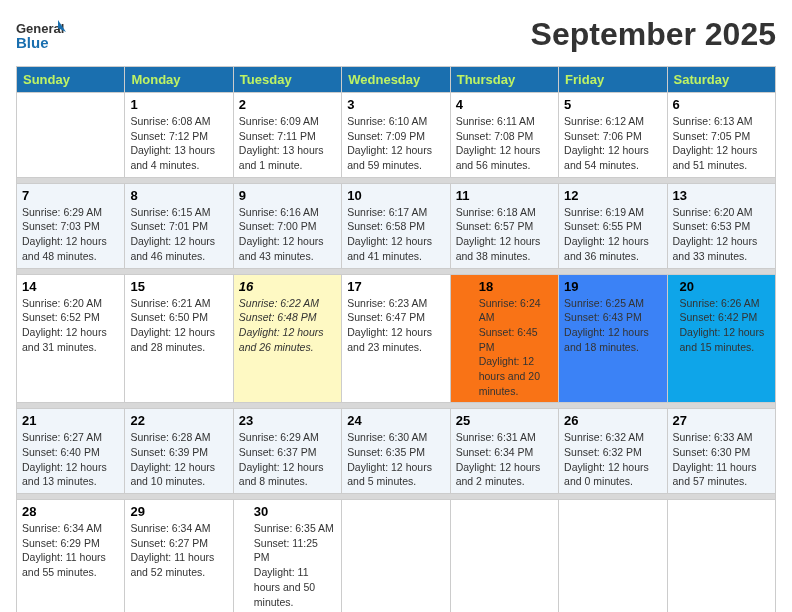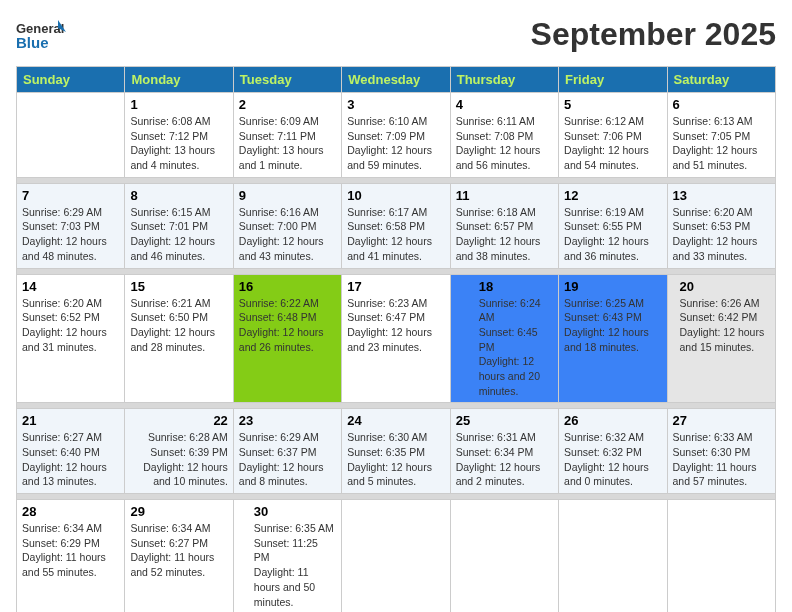--- a/index.html
+++ b/index.html
@@ -221,74 +221,74 @@
         </div>
       </td>
         <td style="background: rgb(255, 255, 255);">
         <span class="day-num">15</span>
         <div class="cell-content">
           <div>Sunrise: 6:21 AM</div>
           <div>Sunset: 6:50 PM</div>
           <div>Daylight: 12 hours and 28 minutes.</div>
         </div>
       </td>
-        <td style="background: #84cc16;">
+        <td style="background: #fef9c3; font-style: italic;">
         <span class="day-num">16</span>
         <div class="cell-content">
           <div>Sunrise: 6:22 AM</div>
           <div>Sunset: 6:48 PM</div>
           <div>Daylight: 12 hours and 26 minutes.</div>
         </div>
       </td>
         <td style="background: rgb(255, 255, 255);">
         <span class="day-num">17</span>
         <div class="cell-content">
           <div>Sunrise: 6:23 AM</div>
           <div>Sunset: 6:47 PM</div>
           <div>Daylight: 12 hours and 23 minutes.</div>
         </div>
       </td>
-        <td style="background: #3b82f6; padding-left: 28px;">
+        <td style="background: #f97316; padding-left: 28px;">
         <span class="day-num">18</span>
         <div class="cell-content">
           <div>Sunrise: 6:24 AM</div>
           <div>Sunset: 6:45 PM</div>
           <div>Daylight: 12 hours and 20 minutes.</div>
         </div>
       </td>
         <td style="background: #3b82f6;">
         <span class="day-num">19</span>
         <div class="cell-content">
           <div>Sunrise: 6:25 AM</div>
           <div>Sunset: 6:43 PM</div>
           <div>Daylight: 12 hours and 18 minutes.</div>
         </div>
       </td>
-        <td style="background: #e5e5e5; padding-left: 12px;">
+        <td style="background: #0ea5e9; padding-left: 12px;">
         <span class="day-num">20</span>
         <div class="cell-content">
           <div>Sunrise: 6:26 AM</div>
           <div>Sunset: 6:42 PM</div>
           <div>Daylight: 12 hours and 15 minutes.</div>
         </div>
       </td>
       </tr>
       <tr style="height: 6px; background: rgb(208, 208, 208);">
         <td colspan="7" style="padding: 0px; background: rgb(216, 216, 216); height: 6px;"></td>
       </tr>
       <tr>
         <td style="background: rgb(240, 245, 250);">
         <span class="day-num">21</span>
         <div class="cell-content">
           <div>Sunrise: 6:27 AM</div>
           <div>Sunset: 6:40 PM</div>
           <div>Daylight: 12 hours and 13 minutes.</div>
         </div>
       </td>
-        <td style="background: rgb(240, 245, 250); text-align: right;">
+        <td style="background: rgb(240, 245, 250);">
         <span class="day-num">22</span>
         <div class="cell-content">
           <div>Sunrise: 6:28 AM</div>
           <div>Sunset: 6:39 PM</div>
           <div>Daylight: 12 hours and 10 minutes.</div>
         </div>
       </td>
         <td style="background: rgb(240, 245, 250);">
         <span class="day-num">23</span>
         <div class="cell-content">

